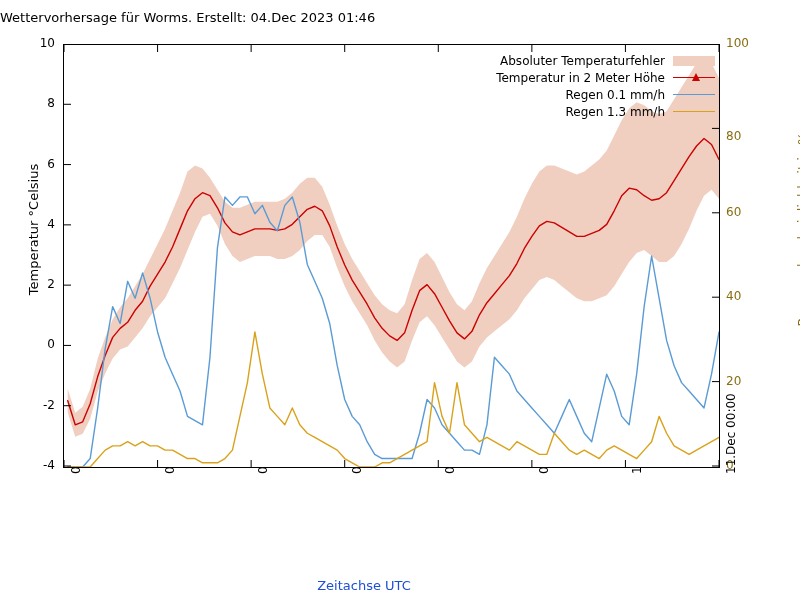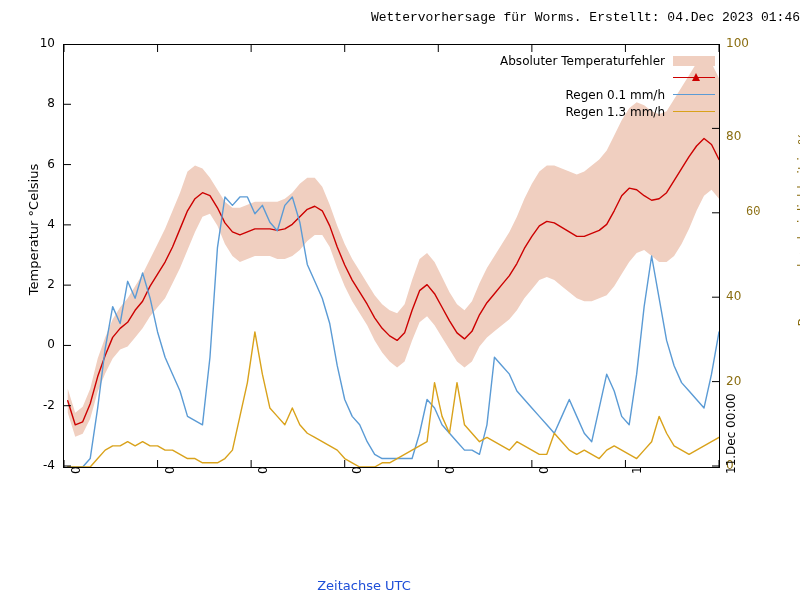--- a/index.html
+++ b/index.html
@@ -17,24 +17,23 @@
   #chart-root {
     position: relative;
     width: 800px;
     height: 600px;
   }
   .title {
     position: absolute;
     top: 10px;
     left: 0;
     width: 800px;
-    text-align: right;
-    font-size: 13px;
-    color: #000;
-    font-family: Liberation Mono, monospace;
+    text-align: left;
+    font-size: 13px;
+    color: #000;
   }
   
   .plot {
     position: absolute;
     left: 63px;
     top: 44px;
     width: 657px;
     height: 424px;
     border: 1px solid #000;
     box-sizing: border-box;
@@ -159,21 +158,21 @@
       <div class="ytick-left" style="left: 5px; top: 277.143px;">2</div>
       <div class="ytick-left" style="left: 5px; top: 216.857px;">4</div>
       <div class="ytick-left" style="left: 5px; top: 156.571px;">6</div>
       <div class="ytick-left" style="left: 5px; top: 96.2857px;">8</div>
       <div class="ytick-left" style="left: 5px; top: 36px;">10</div>
     </div>
   <div id="ytick-right-container">
       <div class="ytick-right" style="left: 726px; top: 458px;">0</div>
       <div class="ytick-right" style="left: 726px; top: 373.6px;">20</div>
       <div class="ytick-right" style="left: 726px; top: 289.2px;">40</div>
-      <div class="ytick-right" style="left: 746px; top: 204.8px; font-family: Liberation Mono, monospace;">60</div>
+      <div class="ytick-right" style="left: 726px; top: 204.8px;">60</div>
       <div class="ytick-right" style="left: 726px; top: 120.4px; margin-top: 9px;">80</div>
       <div class="ytick-right" style="left: 726px; top: 36px;">100</div>
     </div>
   <div id="xtick-container">
       <div class="xtick" style="left: 69px; top: 474px;">04.Dec 00:00</div>
       <div class="xtick" style="left: 162.571px; top: 474px;">05.Dec 00:00</div>
       <div class="xtick" style="left: 256.143px; top: 474px;">06.Dec 00:00</div>
       <div class="xtick" style="left: 349.714px; top: 474px;">07.Dec 00:00</div>
       <div class="xtick" style="left: 443.286px; top: 474px;">08.Dec 00:00</div>
       <div class="xtick" style="left: 536.857px; top: 474px;">09.Dec 00:00</div>
@@ -221,20 +220,21 @@
   </div>
 
   <div class="legend">
     <div class="legend-row">
       <span class="legend-label">Absoluter Temperaturfehler</span>
       <span class="legend-swatch">
           <span class="band"></span>
         </span>
     </div>
     <div class="legend-row">
+      <span class="legend-label">Temperatur in 2 Meter Höhe</span>
       <span class="legend-swatch">
           <span class="line" style="background:#cc0000"></span>
           <span class="marker"></span>
         </span>
     </div>
     <div class="legend-row">
       <span class="legend-label">Regen 0.1 mm/h</span>
       <span class="legend-swatch">
           <span class="line" style="background:#5b9bd5"></span>
         </span>

